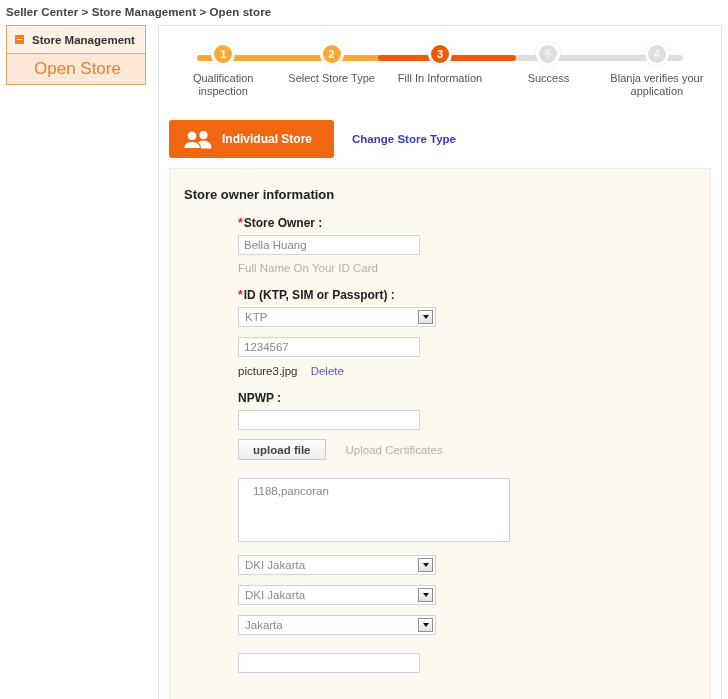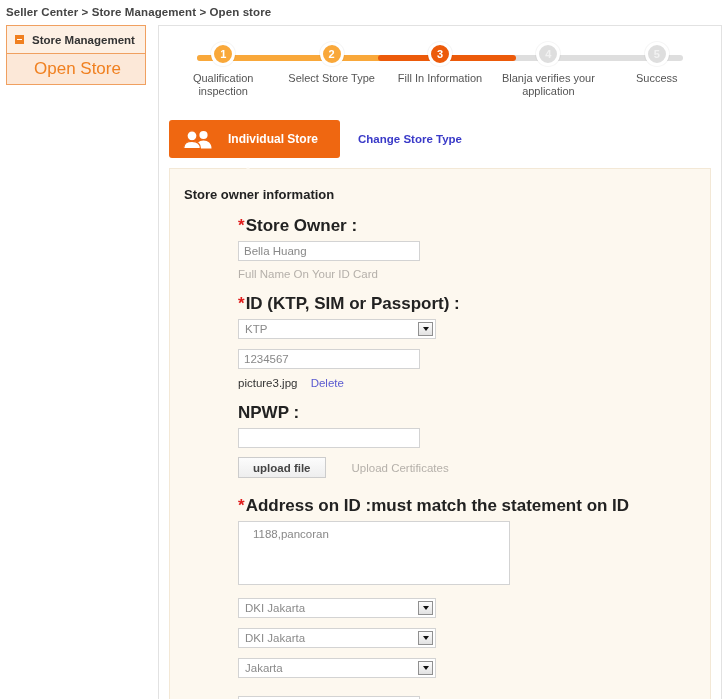--- a/index.html
+++ b/index.html
@@ -164,21 +164,21 @@
 
   
   .tabrow {
     display: flex;
     align-items: center;
     margin: 16px 0 0 10px;
   }
   .tab-individual {
     display: flex;
     align-items: center;
-    gap: 15px;
+    gap: 9px;
     background: #ef6711;
     border-radius: 3px;
     padding: 0 22px 0 14px;
     height: 38px;
     box-sizing: border-box;
     color: #ffffff;
     font-size: 12px;
     font-weight: bold;
     cursor: pointer;
   }
@@ -217,21 +217,21 @@
   .card-title {
     font-size: 13px;
     font-weight: bold;
     color: #222222;
     margin: 0 12px 14px 14px;
   }
   .form {
     margin-left: 68px;
   }
   .field-label {
-    font-size: 17px;
+    font-size: 12px;
     font-weight: bold;
     color: #222222;
     margin-bottom: 5px;
   }
   .req { color: #e01b1b; margin-right: 1px; }
   .hint {
     font-size: 11.5px;
     color: #b5b0aa;
     margin: 7px 0 0 0;
   }
@@ -320,21 +320,21 @@
     background: linear-gradient(#fcfcfc, #eeeeee);
     border: 1px solid #cccccc;
     border-radius: 0;
     height: 21px;
     padding: 0 14px;
     cursor: pointer;
   }
   .upload-hint {
     font-size: 11.5px;
     color: #b5b0aa;
-    margin-left: 26px;
+    margin-left: 20px;
     text-align: center;
   }
 
   .gap-s { height: 10px; }
   .gap-m { height: 14px; }
   .gap-l { height: 18px; }
 </style>
 </head>
 <body>
 
@@ -363,26 +363,26 @@
         </div>
         <div class="step">
           <div class="step-circle done">2</div>
           <div class="step-label">Select Store Type</div>
         </div>
         <div class="step">
           <div class="step-circle active">3</div>
           <div class="step-label">Fill In Information</div>
         </div>
         <div class="step">
+          <div class="step-circle todo">5</div>
+          <div class="step-label">Success</div>
+        </div>
+        <div class="step">
           <div class="step-circle todo">4</div>
           <div class="step-label">Blanja verifies your application</div>
-        </div>
-        <div class="step">
-          <div class="step-circle todo">5</div>
-          <div class="step-label">Success</div>
         </div>
       </div>
     </div>
 
     <div class="tabrow">
       <div class="tab-individual">
         <span>
           <svg class="people-icon" width="30" height="20" viewBox="0 0 30 20" aria-hidden="true">
             <circle cx="20.5" cy="6" r="4.1" fill="#ffffff"></circle>
             <path d="M12.5 19.5 C12.5 14.4 16.1 11.6 20.5 11.6 C24.9 11.6 28.5 14.4 28.5 19.5 Z" fill="#ffffff"></path>
@@ -436,21 +436,20 @@
           <input class="txt" type="text" value="" style="">
 
           <div class="uploadrow">
             <button class="upload-btn">upload file</button>
             <span class="upload-hint">Upload Certificates</span>
           </div>
 
           <div class="gap-l"></div>
 
           
-          <div class="field-label"><span class="req">*</span><span>Address on ID :must match the statement on ID</span></div>
           <textarea class="txt" style="">1188,pancoran</textarea>
 
           <div class="gap-s"></div>
 
           
           <div class="select">
             <span class="select-value">DKI Jakarta</span>
             <span class="select-btn">
                 <span class="caret"></span>
               </span>

